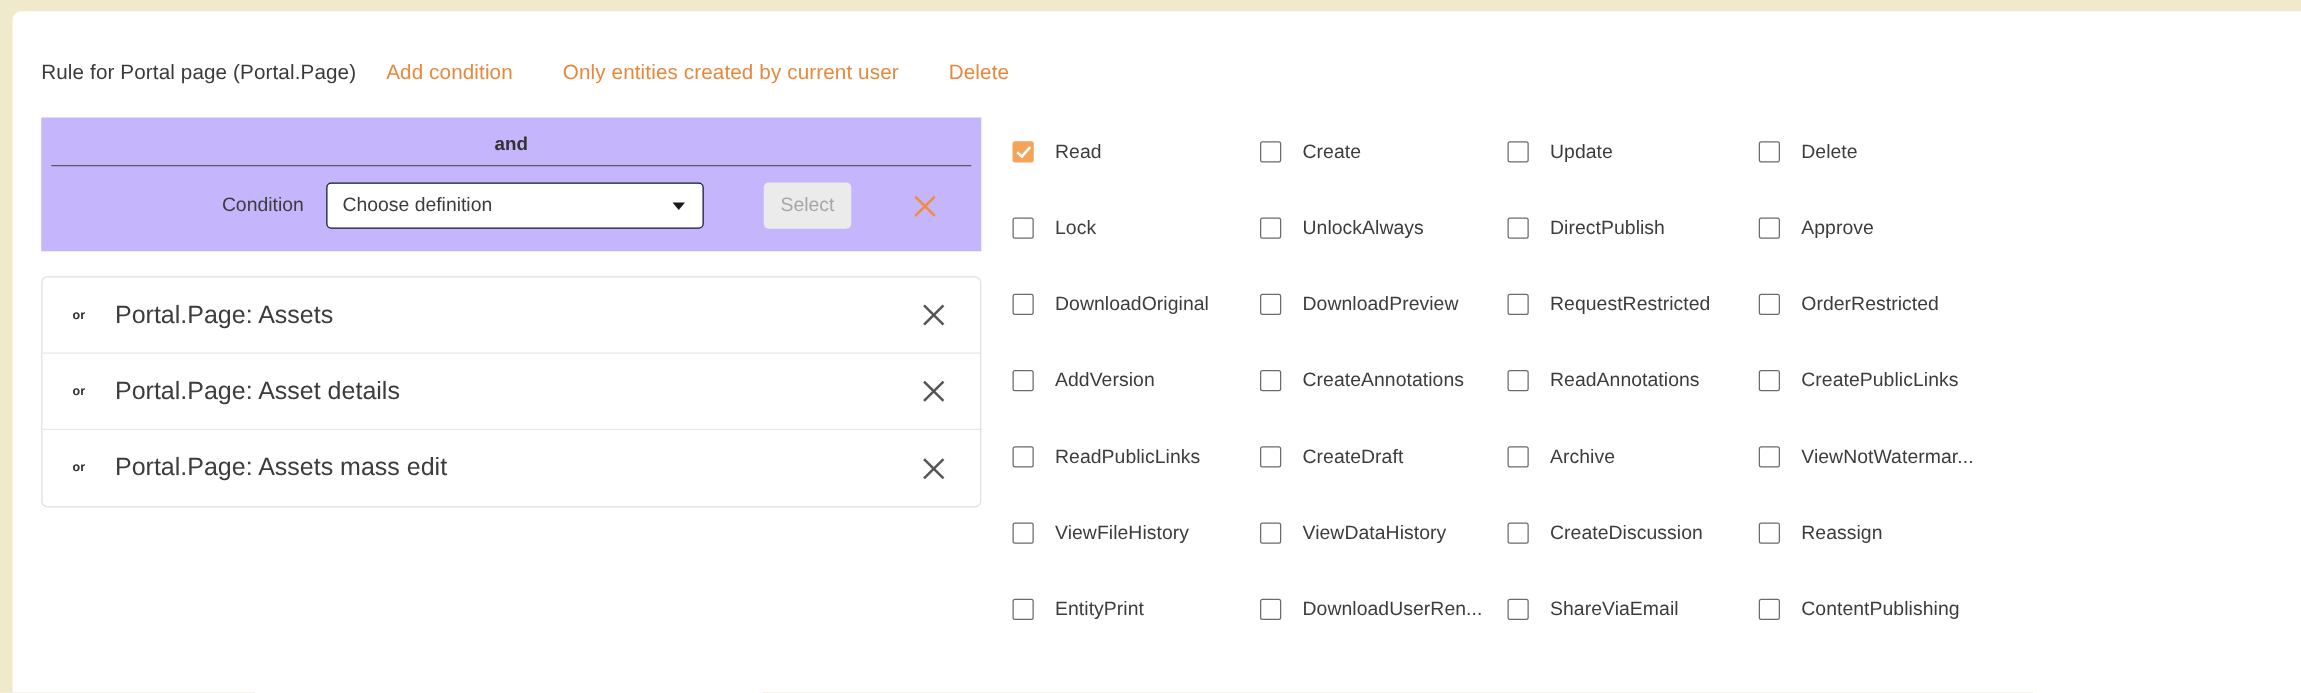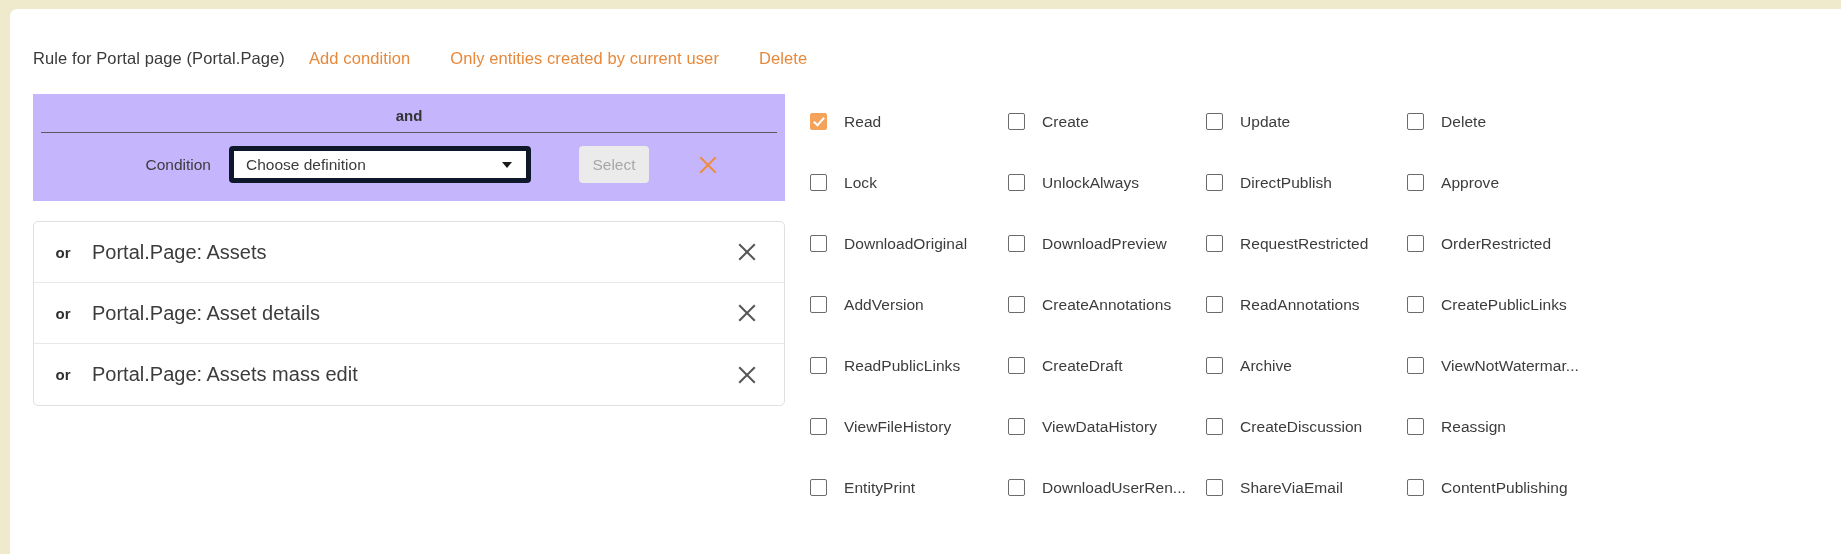--- a/index.html
+++ b/index.html
@@ -77,35 +77,36 @@
   .and-rule {
     height: 1px;
     background: #5a5a5a;
     margin: 0 8px 0 8px;
   }
   .cond-row {
     display: flex;
     align-items: center;
     height: 63px;
     padding: 0 0 0 0;
+    justify-content: center;
   }
   .cond-label {
     width: 196px;
     text-align: right;
     padding-right: 18px;
     font-size: 15.5px;
     color: #3c3c3c;
     box-sizing: border-box;
   }
   .cond-select {
     position: relative;
     width: 302px;
     height: 37px;
     background: #fff;
-    border: 5px solid #0f172a;
+    border: 1px solid #0f172a;
     border-radius: 4px;
     display: flex;
     align-items: center;
     box-sizing: border-box;
     cursor: pointer;
   }
   .cond-select-text {
     font-size: 15.5px;
     color: #3c3c3c;
     padding-left: 12px;
@@ -158,21 +159,21 @@
     display: flex;
     align-items: center;
     height: 61px;
     border-bottom: 1px solid #e8e8e8;
     box-sizing: border-box;
   }
   .or-row:last-child { border-bottom: none; }
   .or-word {
     width: 58px;
     text-align: center;
-    font-size: 15px;
+    font-size: 10px;
     font-weight: bold;
     color: #2f2f2f;
   }
   .or-text {
     flex: 1;
     font-size: 20px;
     color: #3c3c3c;
   }
   .x-gray {
     width: 26px; height: 26px;

